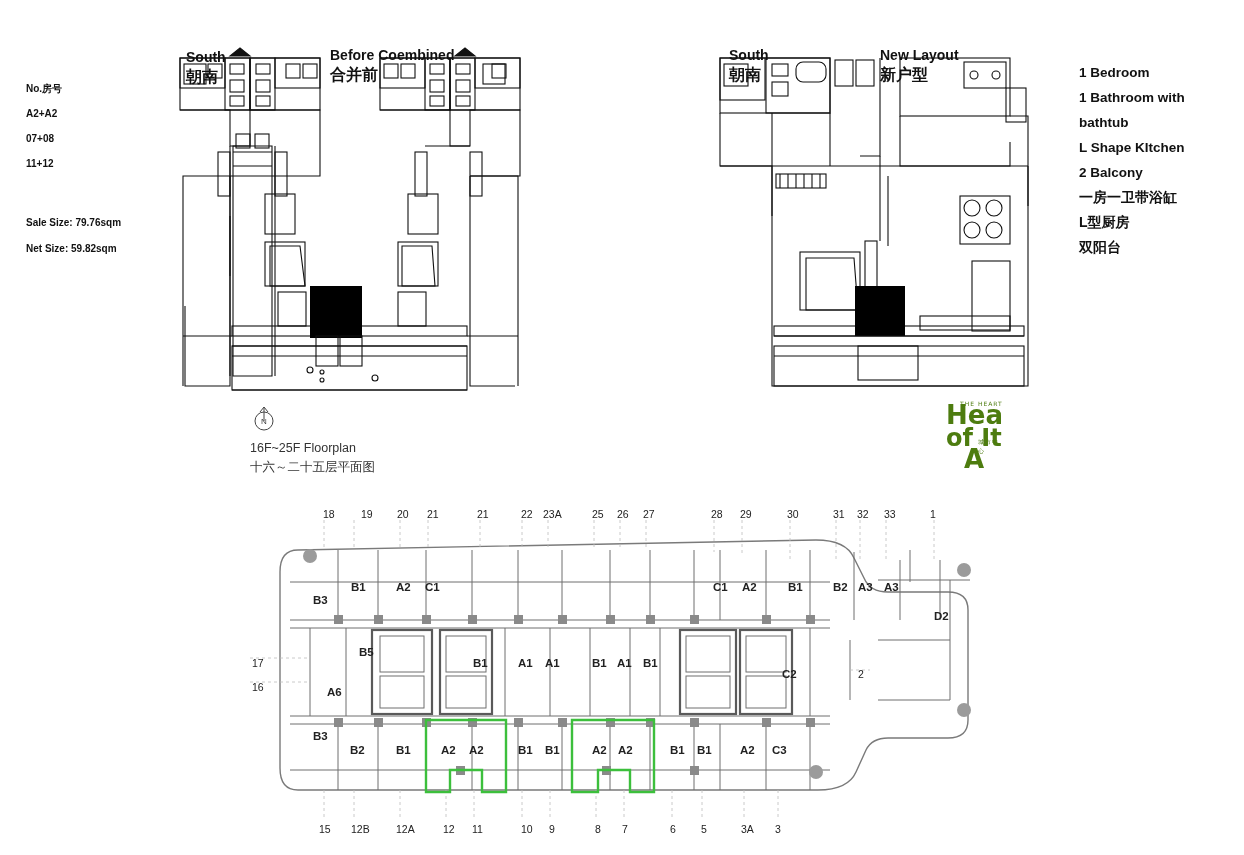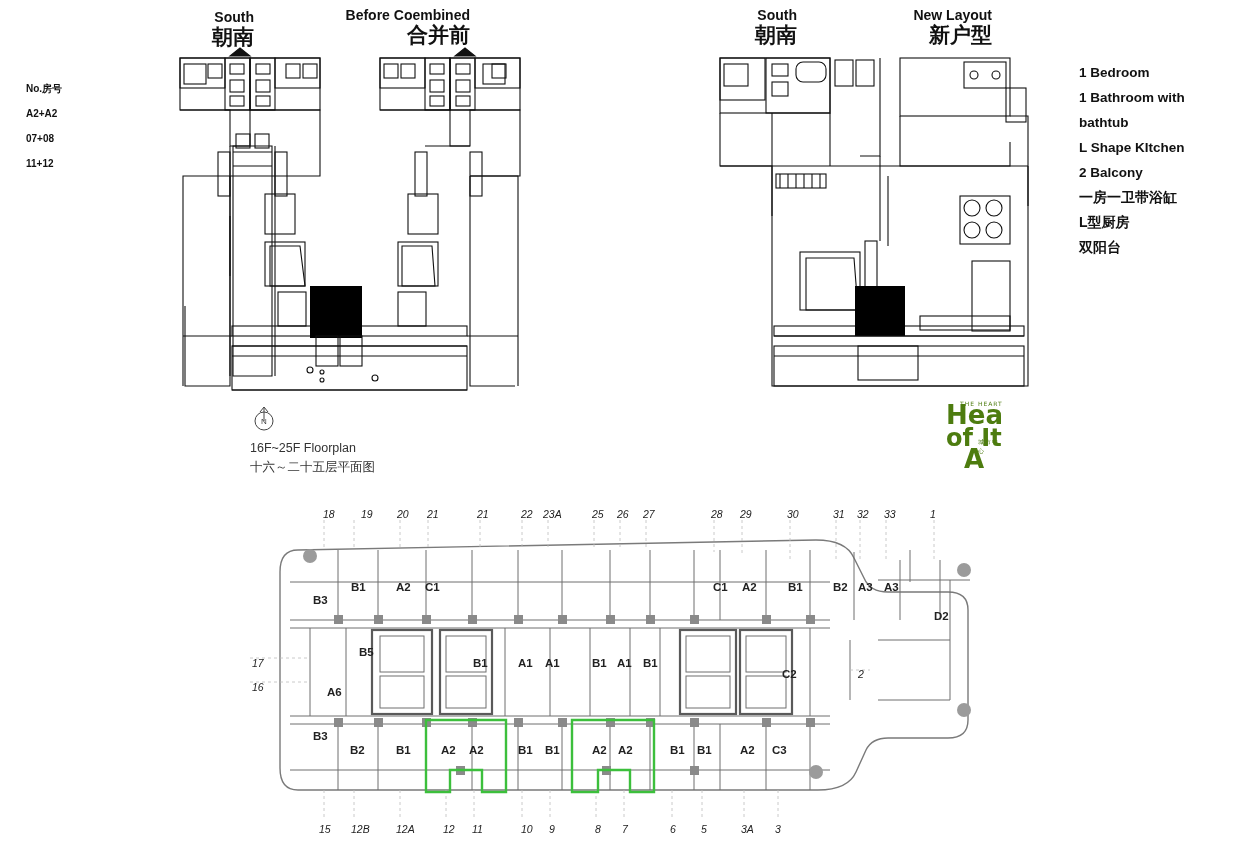--- a/index.html
+++ b/index.html
@@ -13,27 +13,28 @@
     position: relative;
     font-family: "Liberation Sans", sans-serif;
     color: #1a1a1a;
     overflow: hidden;
   }
   .abs { position: absolute; }
 
   
   .col-head {
     position: absolute;
-    text-align: right;
+    text-align: left;
     font-weight: bold;
     font-size: 14px;
     line-height: 19px;
     color: #111;
-  }
-  .col-head .cn { font-size: 21px; }
+    margin-top: 40px;
+  }
+  .col-head .cn { font-size: 16px; }
 
   
   .info-block {
     position: absolute;
     left: 26px;
     top: 76px;
     font-size: 10px;
     font-weight: bold;
     line-height: 25px;
     color: #111;
@@ -87,21 +88,20 @@
     font-weight: bold;
     color: #222;
     white-space: nowrap;
     text-align: center;
   }
   .num {
     position: absolute;
     font-size: 10.5px;
     color: #222;
     white-space: nowrap;
-    font-style: italic;
   }
   svg { display:block; }
 </style>
 </head>
 <body>
 
 <div class="col-head" style="left:186px; top:8px; width:68px;">
   <div>South</div>
   <div class="cn">朝南</div>
 </div>
@@ -116,20 +116,24 @@
 <div class="col-head" style="left:880px; top:6px; width:112px;">
   <div>New Layout</div>
   <div class="cn">新户型</div>
 </div>
 
 <div class="info-block">
   <div>No.房号</div>
   <div>A2+A2</div>
   <div>07+08</div>
   <div>11+12</div>
+  <div class="sizes">
+    <div>Sale Size: 79.76sqm</div>
+    <div>Net Size: 59.82sqm</div>
+  </div>
 </div>
 
 <div class="features">
   <div>1 Bedroom</div>
   <div>1 Bathroom with</div>
   <div>bathtub</div>
   <div>L Shape KItchen</div>
   <div>2 Balcony</div>
   <div class="cn">一房一卫带浴缸</div>
   <div class="cn">L型厨房</div>

